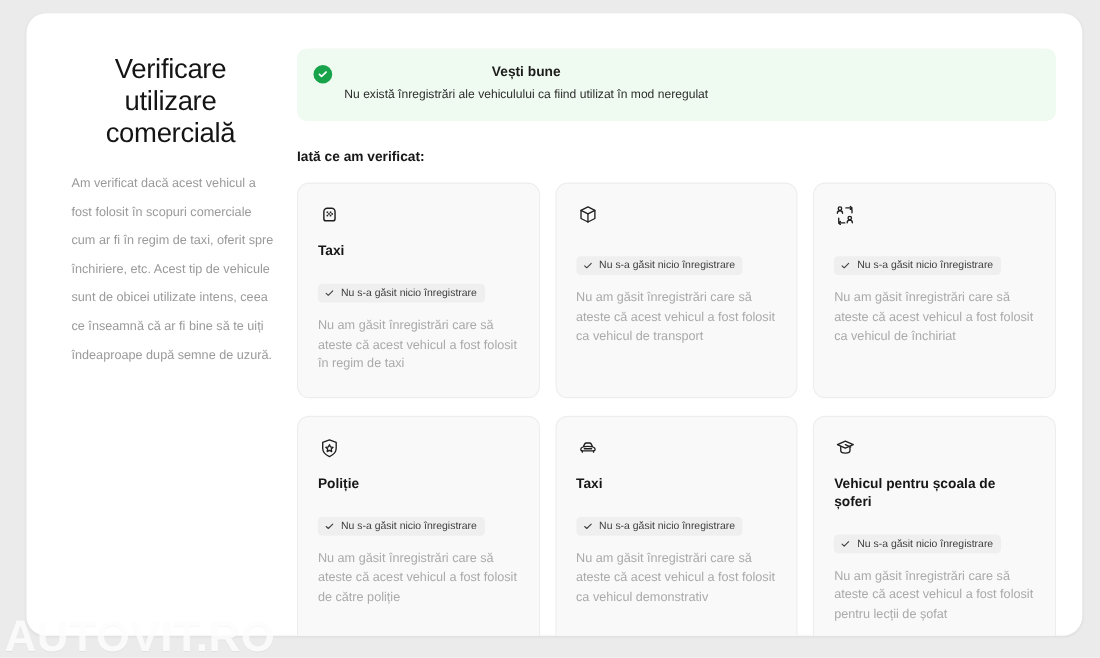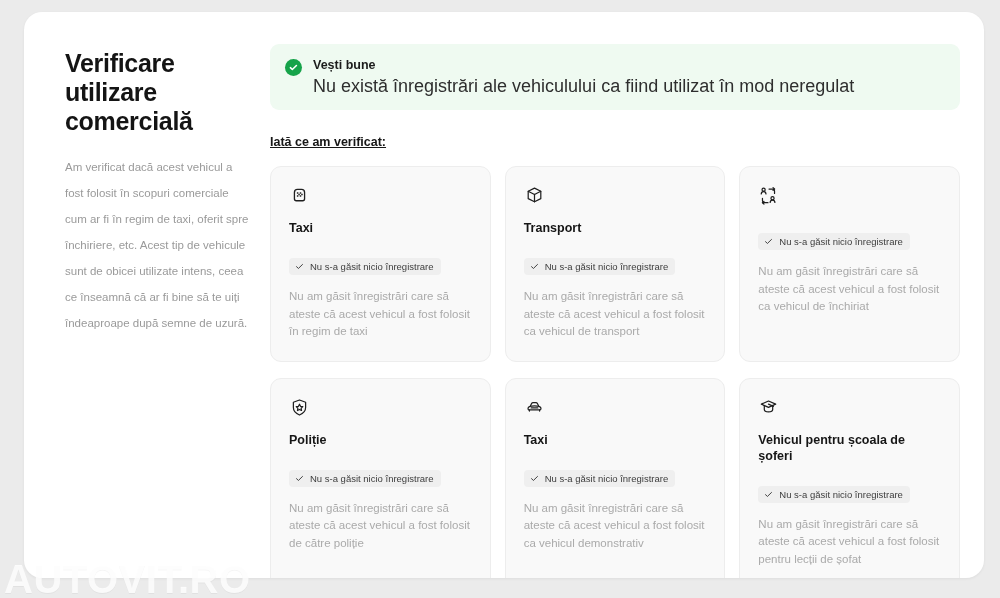--- a/index.html
+++ b/index.html
@@ -56,25 +56,26 @@
   .left-col {
     width: 205px;
     flex: 0 0 205px;
     padding-left: 21px;
     padding-top: 7px;
   }
 
   .page-title {
     font-size: 25px;
     line-height: 29px;
-    font-weight: 700;
+    font-weight: 400;
     color: #141414;
     letter-spacing: -0.3px;
     margin-bottom: 18px;
     max-width: 180px;
+    text-align: center;
   }
 
   .page-desc {
     font-size: 11.5px;
     line-height: 26px;
     color: #9a9a9a;
     max-width: 190px;
   }
 
   
@@ -87,20 +88,21 @@
   
   .banner {
     background: #effaf1;
     border-radius: 9px;
     padding: 13px 15px 15px 15px;
     display: flex;
     align-items: flex-start;
     gap: 11px;
     margin-bottom: 25px;
     min-height: 62px;
+    text-align: center;
   }
 
   .banner-icon {
     width: 17px;
     height: 17px;
     flex: 0 0 17px;
     border-radius: 50%;
     background: #16a34a;
     display: flex;
     align-items: center;
@@ -113,32 +115,31 @@
 
   .banner-title {
     font-size: 12.5px;
     font-weight: 700;
     color: #1c1c1c;
     line-height: 16px;
     margin-bottom: 5px;
   }
 
   .banner-sub {
-    font-size: 18px;
+    font-size: 11px;
     color: #2e2e2e;
     line-height: 17px;
   }
 
   
   .section-heading {
     font-size: 12.5px;
     font-weight: 700;
     color: #171717;
     margin-bottom: 17px;
-    text-decoration: underline;
   }
 
   
   .grid {
     display: grid;
     grid-template-columns: repeat(3, 1fr);
     gap: 16px 14px;
   }
 
   .card {
@@ -239,21 +240,20 @@
         </div>
 
         <div class="card">
           <div class="card-icon">
             <svg width="21" height="21" viewBox="0 0 24 24" fill="none" stroke="currentColor" stroke-width="1.4" stroke-linejoin="round" stroke-linecap="round">
               <path d="M12 3.6l7.2 3.6v8.4L12 19.2 4.8 15.6V7.2L12 3.6z"></path>
               <path d="M4.8 7.2L12 10.8l7.2-3.6"></path>
               <path d="M12 10.8v8.4"></path>
             </svg>
           </div>
-          <div class="card-title">Transport</div>
           <div class="card-badge">
             <svg width="9" height="9" viewBox="0 0 12 12" fill="none">
               <path d="M2 6.2L4.6 8.6L10 3.3" stroke="#3d3d3d" stroke-width="1.3" stroke-linecap="round" stroke-linejoin="round"></path>
             </svg>
             <span>Nu s-a găsit nicio înregistrare</span>
           </div>
           <div class="card-desc">Nu am găsit înregistrări care să ateste că acest vehicul a fost folosit ca vehicul de transport</div>
         </div>
 
         <div class="card">

